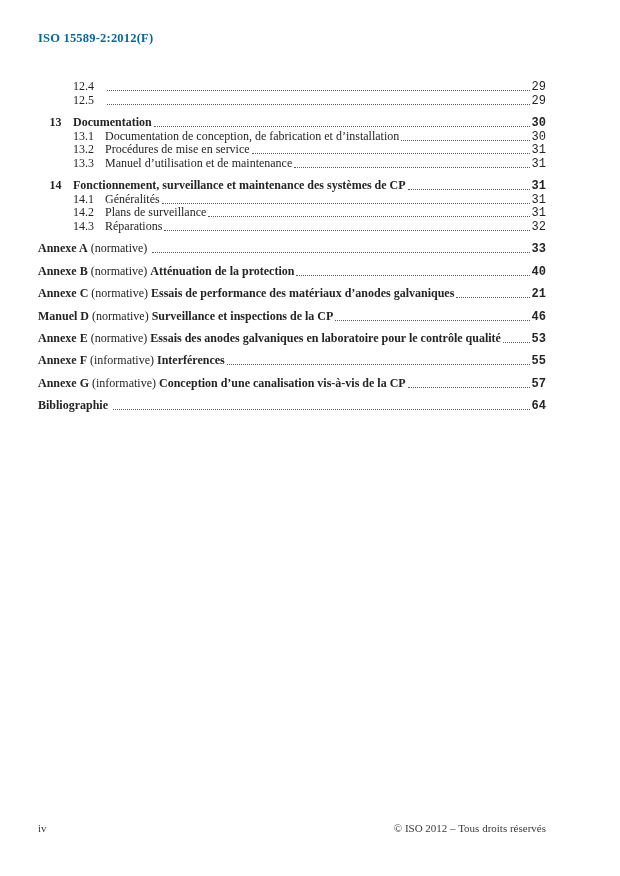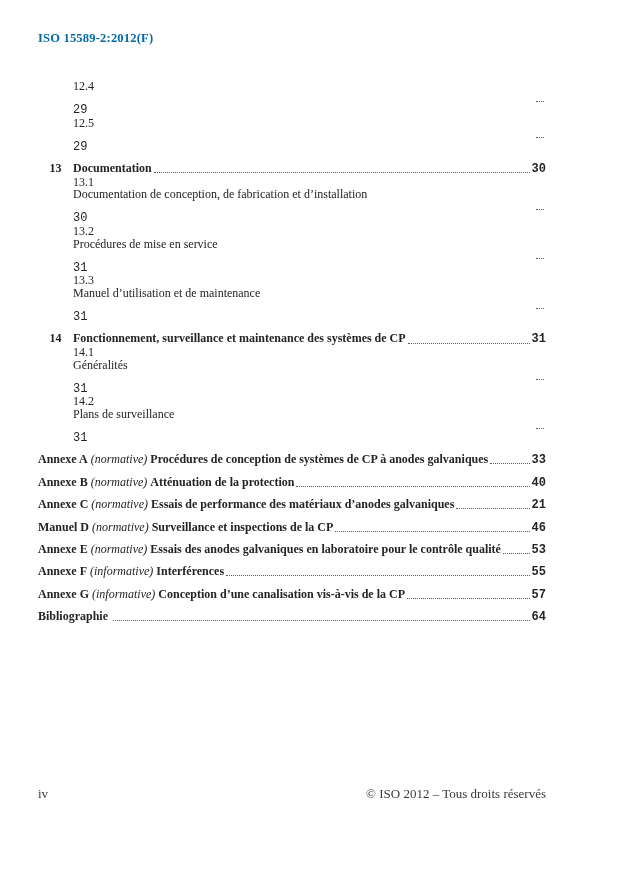--- a/index.html
+++ b/index.html
@@ -33,44 +33,44 @@
     align-items: baseline;
     font-size: 12px;
     line-height: 12.6px;
     white-space: nowrap;
   }
   .row.main, .row.annex { margin-top: 8.8px; text-align: center; }
   .row.main .num, .row.main .label, .row.main .page { font-weight: bold; }
   .row.annex { font-weight: bold; }
   .row.annex .kind { font-weight: normal; }
   .row.main .num { width: 35px; flex: none; }
-  .row.sub { padding-left: 35px; flex-direction: column; }
+  .row.sub { padding-left: 35px; }
   .row.sub .num { width: 32px; flex: none; }
   .prefix { margin-right: 3px; }
-  .kind { margin-right: 3px; font-style: italic; }
+  .kind { margin-right: 3px; }
   .kind:empty { display: none; margin: 0; }
   .label { flex: none; }
   .leader {
     flex: 1 1 8px;
     min-width: 8px;
     border-bottom: 1px dotted #5a5a5a;
     align-self: flex-end;
     margin: 0 2px 2.5px 2px;
     height: 1px;
   }
   .page { flex: none; font-family: Liberation Mono, monospace; }
   .doc-footer {
     position: absolute;
     left: 38px;
     right: 74px;
-    top: 786px;
+    top: 822px;
     display: flex;
     justify-content: space-between;
     align-items: baseline;
-    font-size: 13px;
+    font-size: 11px;
     color: #3a3a3a;
   }
 </style>
 </head>
 <body>
 
 <div class="doc-header">ISO 15589-2:2012(F)</div>
 
 <div class="toc">
     <div class="row sub">
@@ -118,24 +118,29 @@
       <span class="label">Généralités</span>
       <span class="leader"></span>
       <span class="page">31</span>
     </div>
     <div class="row sub">
       <span class="num">14.2</span>
       <span class="label">Plans de surveillance</span>
       <span class="leader"></span>
       <span class="page">31</span>
     </div>
+    <div class="row sub">
+      <span class="num">14.3</span>
+      <span class="label">Réparations</span>
+      <span class="leader"></span>
+      <span class="page">32</span>
+    </div>
     <div class="row annex">
       <span class="prefix">Annexe A</span>
       <span class="kind">(normative)</span>
-      <span class="label">Procédures de conception de systèmes de CP à anodes galvaniques</span>
       <span class="leader"></span>
       <span class="page">33</span>
     </div>
     <div class="row annex">
       <span class="prefix">Annexe B</span>
       <span class="kind">(normative)</span>
       <span class="label">Atténuation de la protection</span>
       <span class="leader"></span>
       <span class="page">40</span>
     </div>

